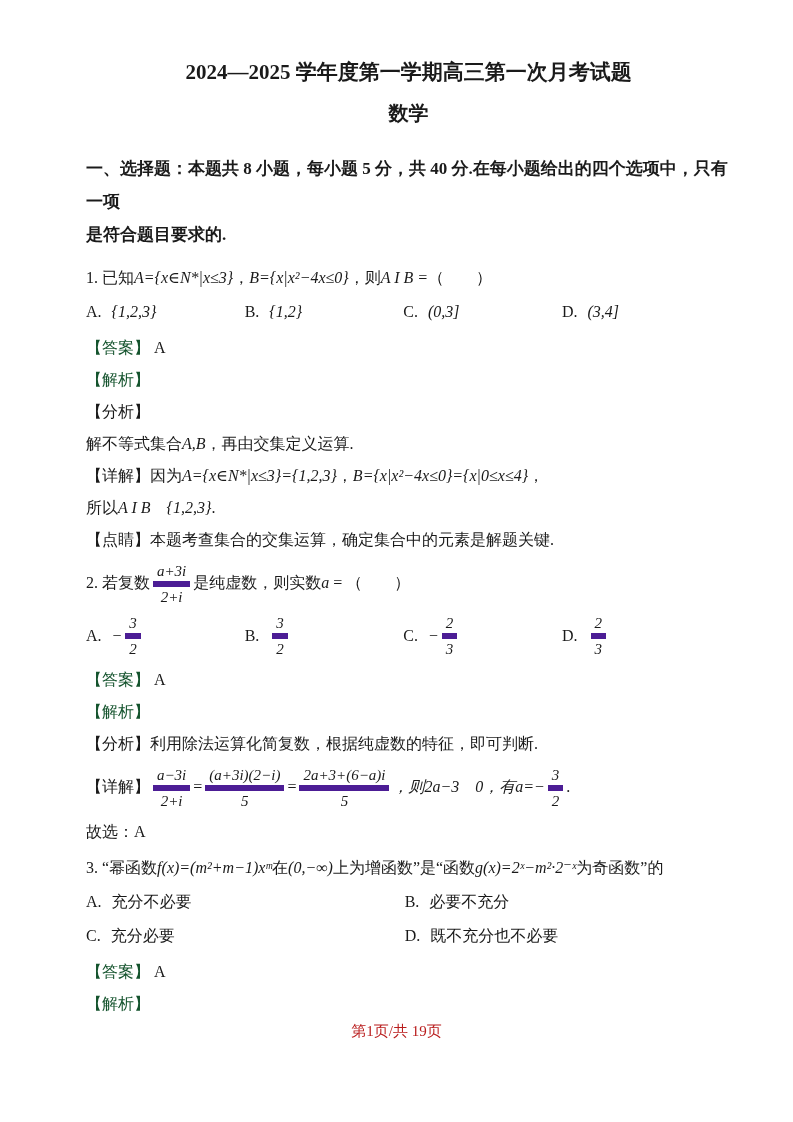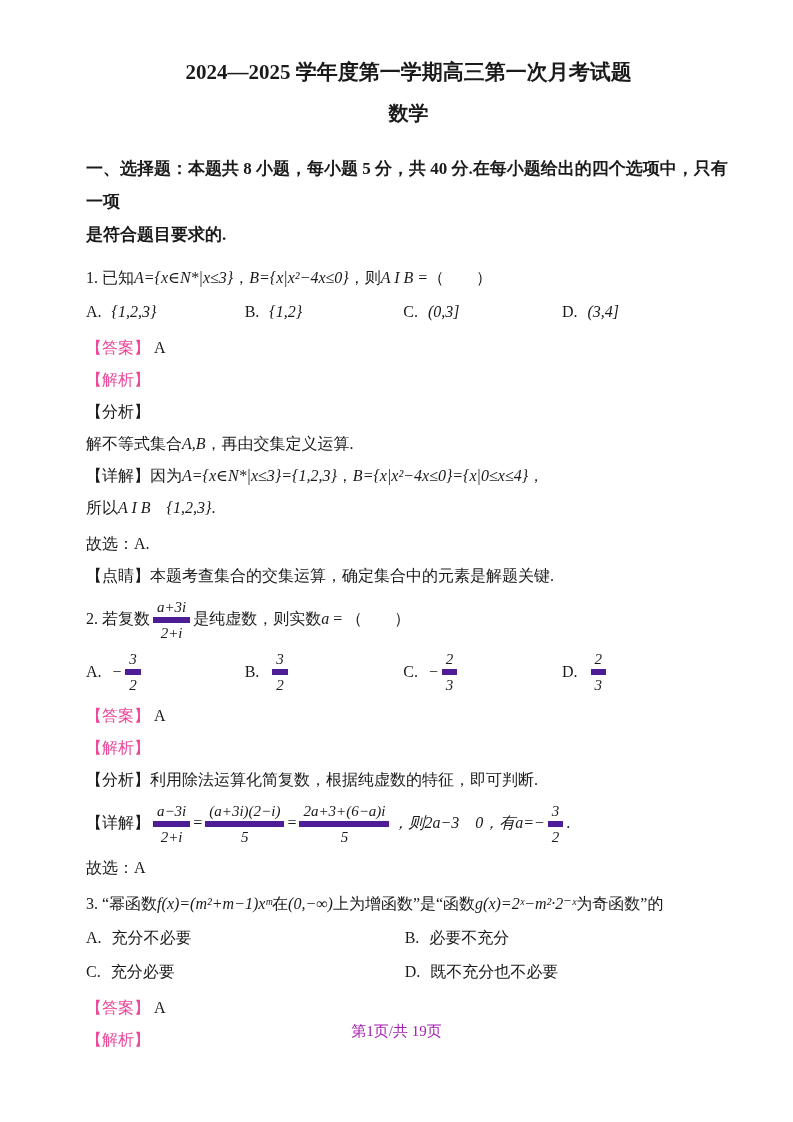--- a/index.html
+++ b/index.html
@@ -14,34 +14,34 @@
     overflow:hidden;
     box-sizing:border-box;
     padding:56px 62px 0 86px;
   }
   .p{line-height:30px;margin:2px 0;}
   .c{text-align:center;}
   .b{font-weight:700;}
   .title{font-size:21px;line-height:32px;margin:0 0 10px 0;}
   .subject{font-size:20px;line-height:30px;margin:0 0 24px 0;}
   .section{font-size:17px;line-height:33px;margin:0;}
-  .blue{color:#ec4899;}
+  .blue{color:#14532d;}
   .m{font-style:italic;}
   .val{margin-left:4px;}
   .opts{display:flex;align-items:center;line-height:30px;margin:4px 0;}
   .opts .opt{width:24.6%;display:flex;align-items:center;}
   .opts .opt2{width:49.4%;}
   .optlabel{margin-right:10px;}
   .frac{display:inline-block;vertical-align:middle;text-align:center;font-style:italic;line-height:normal;margin:0 3px;}
   .frac .num{display:block;font-size:15px;line-height:20px;padding:0 4px;}
   .frac .den{display:block;font-size:15px;line-height:20px;padding:0 4px;border-top:6px solid #4c1d95;}
   .tall{margin:6px 0;}
   .gap-top{margin-top:12px;}
   .gap-top-sm{margin-top:6px;}
-  .footer{position:absolute;top:1022px;left:0;width:100%;text-align:center;font-size:15px;color:#a21caf;}
+  .footer{position:absolute;top:1022px;left:0;width:100%;text-align:center;font-size:15px;color:#b91c1c;}
 </style>
 </head>
 <body>
 
 <div class="page">
 
   <div class="p c b title">2024—2025 学年度第一学期高三第一次月考试题</div>
   <div class="p c b subject">数学</div>
 
   <div class="p b section">一、选择题：本题共 8 小题，每小题 5 分，共 40 分.在每小题给出的四个选项中，只有一项</div>
@@ -81,21 +81,20 @@
   </div>
   <div class="p">
     <span>解不等式集合</span><span class="m">A,B</span><span>，再由交集定义运算.</span>
   </div>
   <div class="p">
     <span>【详解】</span><span>因为</span><span class="m">A={x∈N*|x≤3}={1,2,3}</span><span>，</span><span class="m">B={x|x²−4x≤0}={x|0≤x≤4}</span><span>，</span>
   </div>
   <div class="p">
     <span>所以</span><span class="m">A I B　{1,2,3}</span><span>.</span>
   </div>
-  <div class="p gap-top-sm">故选：A.</div>
   <div class="p">
     <span>【点睛】</span><span>本题考查集合的交集运算，确定集合中的元素是解题关键.</span>
   </div>
 
   <div class="p tall gap-top-sm">
     <span>2. 若复数</span><span class="frac"><span class="num">a+3i</span><span class="den">2+i</span></span><span>是纯虚数，则实数</span><span class="m">a</span><span> = （　　）</span>
   </div>
 
   <div class="opts tall">
     <span class="opt">

